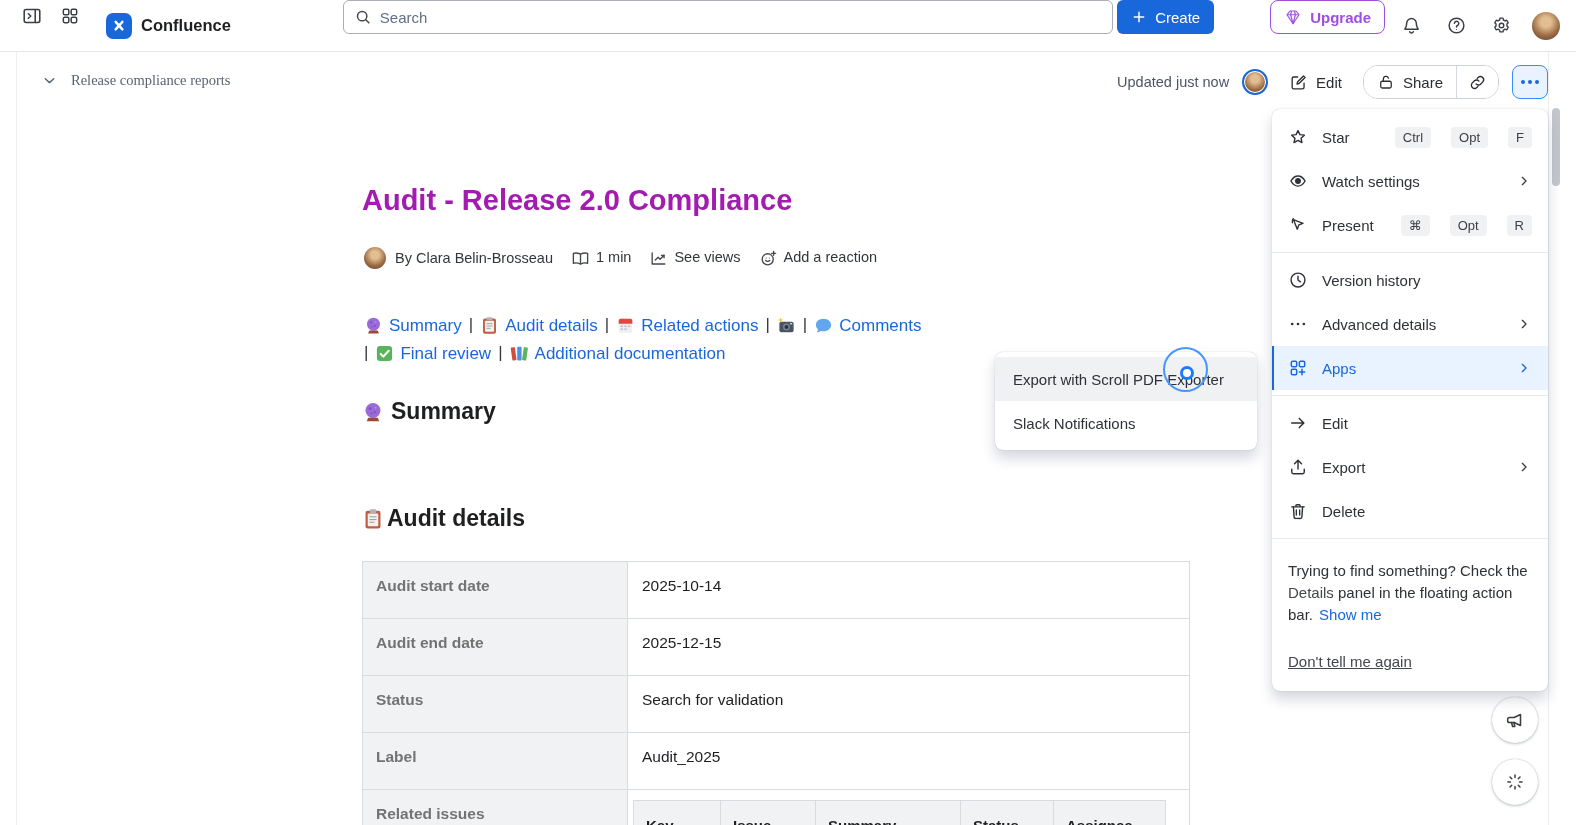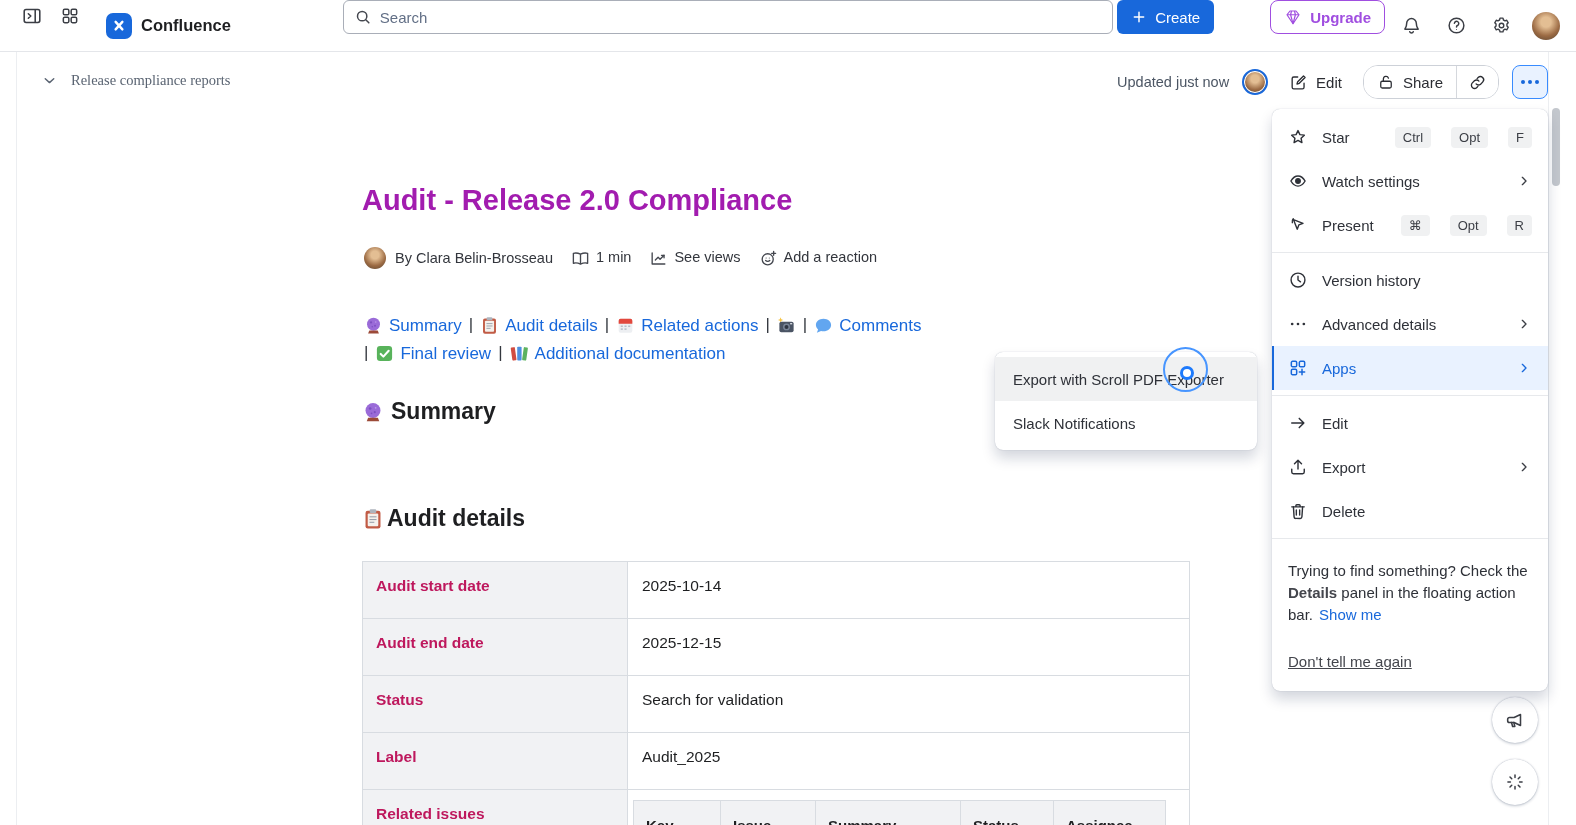--- a/index.html
+++ b/index.html
@@ -60,41 +60,41 @@
   .toc .sep { margin:0 7px; color:#33373E; }
   .emj { width:19px; height:19px; display:inline-block; vertical-align:-3px; }
   .h2 { position:absolute; left:0; display:flex; align-items:center; gap:7px; font-size:23px; font-weight:700; color:#1E1F21; }
   .h2 .emj { width:22px; height:22px; }
   .h-summary { top:398px; }
   .h-audit { top:505px; gap:3px; }
 
   
   .dtable { position:absolute; top:561px; left:0; width:828px; border-collapse:collapse; }
   .dtable td { border:1px solid #D8DCE1; vertical-align:top; padding:15px 14px; font-size:15.5px; }
-  .dtable td.lbl { width:265px; background:#F1F2F4; font-weight:700; color:#be185d; padding-left:13px; }
+  .dtable td.lbl { width:265px; background:#F1F2F4; font-weight:700; color:#737373; padding-left:13px; }
   .dtable tr { height:57px; }
   .itable { border-collapse:collapse; margin:-5px 0 0 -9px; }
   .itable th { background:#F1F2F4; border:1px solid #D8DCE1; font-size:15px; font-weight:700; text-align:left;
     padding:11px 12px 18px 12px; color:#1E1F21; }
   .cw0{min-width:87px}.cw1{min-width:95px}.cw2{min-width:145px}.cw3{min-width:93px}.cw4{min-width:112px}
 
   
   .menu { position:absolute; left:1272px; top:109px; width:276px; background:#fff; border-radius:8px; z-index:40;
     box-shadow:0 0 1px rgba(9,30,66,.31), 0 8px 14px rgba(9,30,66,.18); padding-top:6px; }
   .mi { height:44px; display:flex; align-items:center; padding:0 16px; gap:14px; font-size:15px; color:#2E3138; cursor:pointer; }
   .mi .mic { width:20px; height:20px; flex:0 0 20px; display:flex; align-items:center; justify-content:center; }
   .mi .mlabel { flex:1; }
   .mi.sel { background:#E9F2FF; color:#1868DB; box-shadow:inset 2px 0 0 0 #1868DB; }
   .kbd-row { display:flex; gap:20px; }
   .kbd { background:#F0F1F2; border-radius:4px; padding:3px 8px; font-size:13px; color:#3B3E45; }
   .chev { width:16px; height:16px; color:#3B3E45; }
   .mi.sel .chev { color:#1868DB; }
   .mdiv { height:1px; background:#E7E9EC; margin:5px 0; }
   .mfoot { padding:16px 16px 18px; font-size:15px; line-height:22px; color:#2E3138; }
-  .mfoot b { font-weight:700; color:#44464D; }
+  .mfoot b { font-weight:400; color:#44464D; }
   .mfoot a.show { color:#1868DB; text-decoration:none; margin-left:6px; cursor:pointer; }
   .dismiss { display:inline-block; margin-top:25px; color:#44464D; text-decoration:underline; font-size:15px; cursor:pointer; }
 
   
   .submenu { position:absolute; left:995px; top:352px; width:262px; background:#fff; border-radius:8px; z-index:45;
     box-shadow:0 0 1px rgba(9,30,66,.31), 0 8px 14px rgba(9,30,66,.18); padding:5px 0; }
   .smi { height:44px; display:flex; align-items:center; padding:0 18px; font-size:15px; color:#2E3138; cursor:pointer; }
   .smi.hov { background:#F0F1F2; }
 
   

